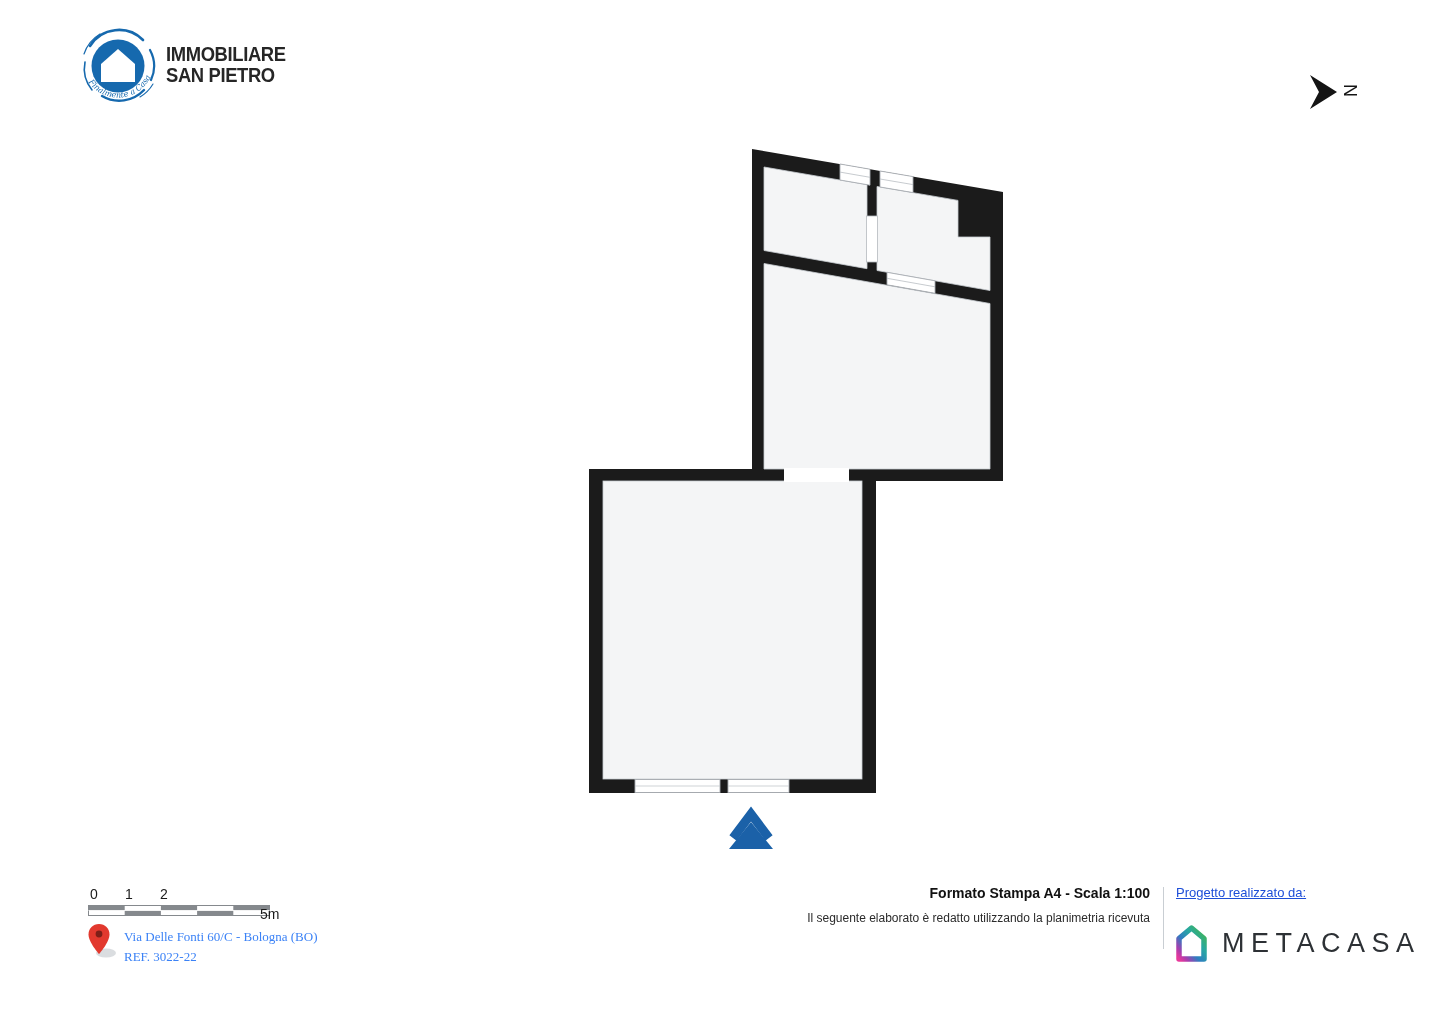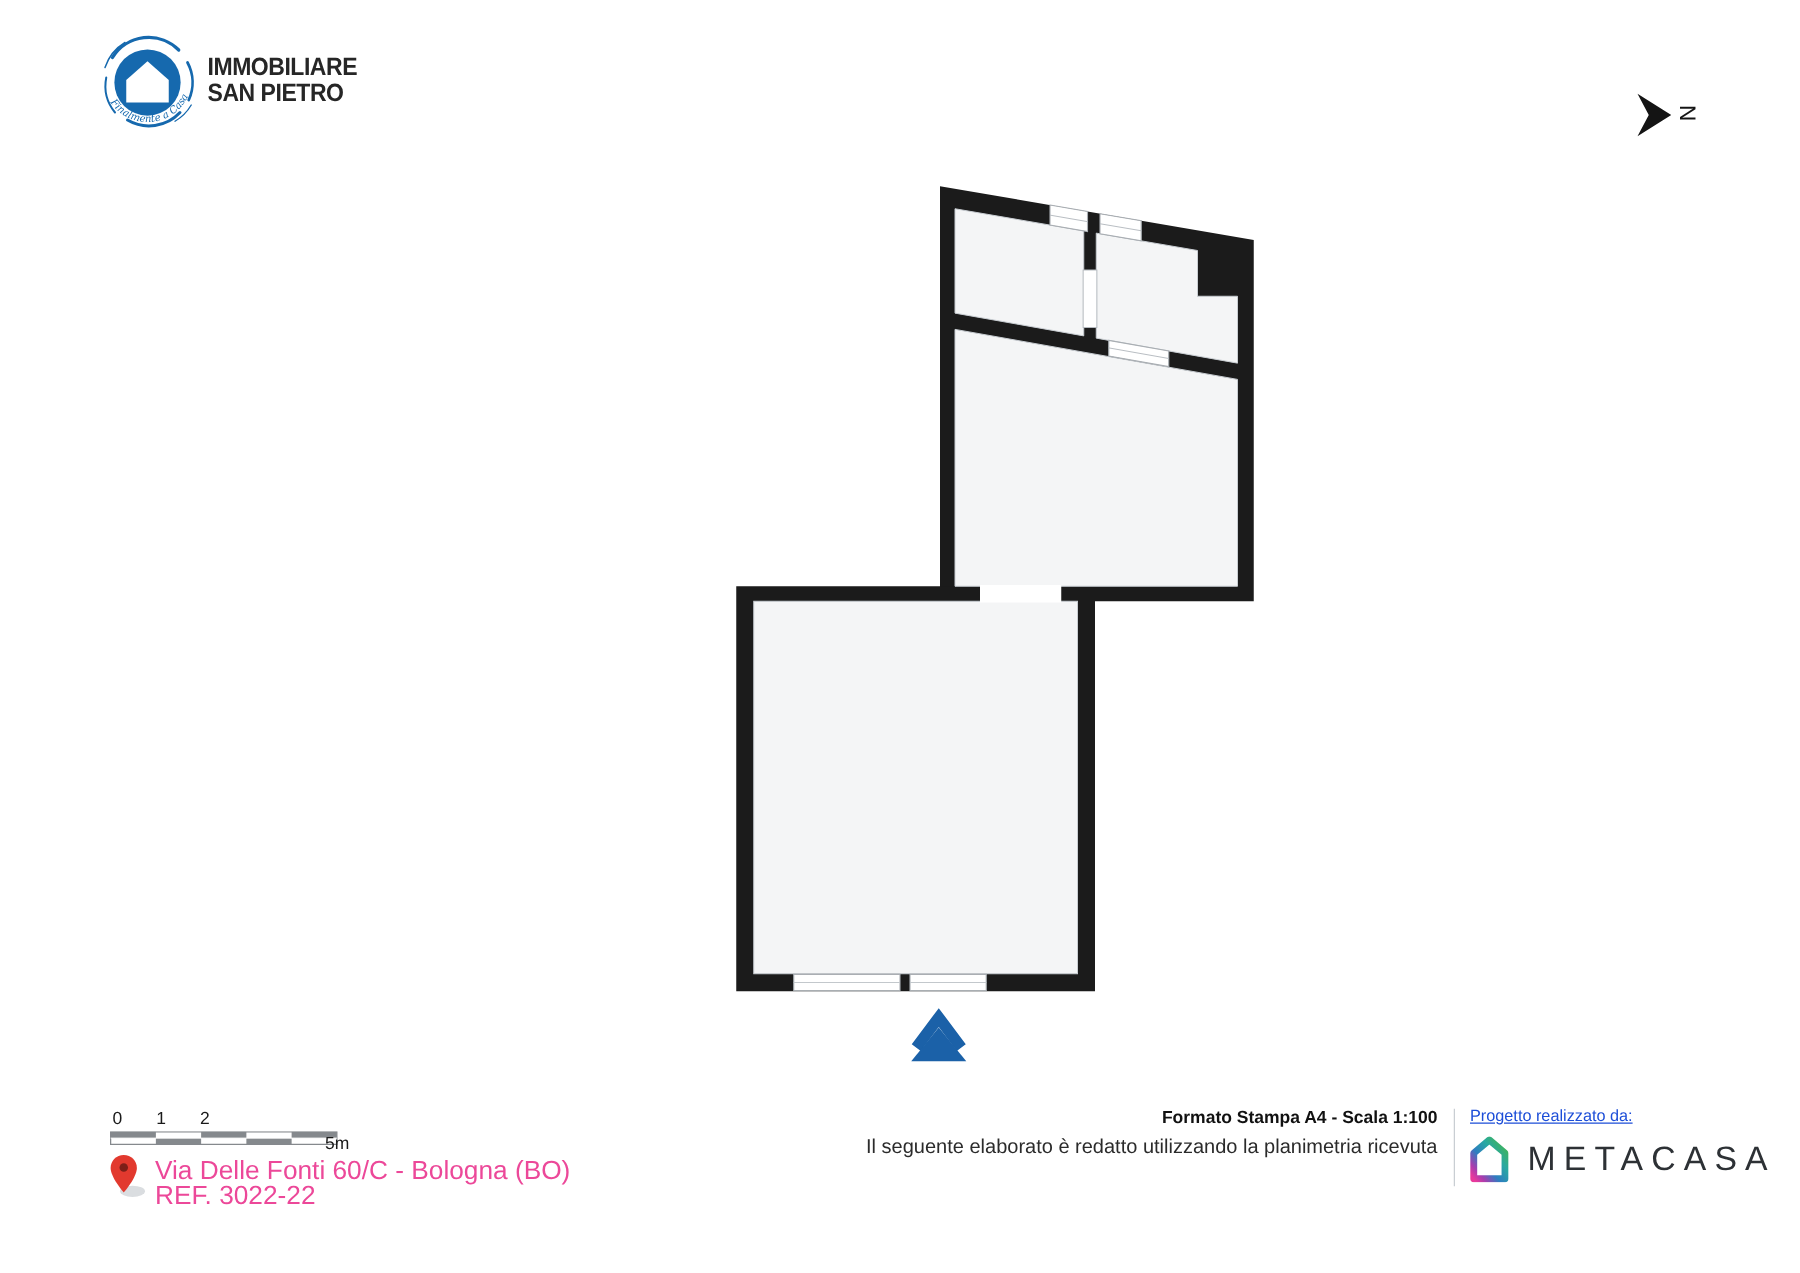--- a/index.html
+++ b/index.html
@@ -20,31 +20,31 @@
 
   
   .scalebar{position:absolute;left:88px;top:886px;width:210px;}
   .scalebar-labels{position:relative;height:16px;font-size:14px;color:#1a1a1a;}
   .scalebar-labels span{position:absolute;top:0;}
   .sl-0{left:2px;} .sl-1{left:37px;} .sl-2{left:72px;} .sl-5{left:172px;margin-top:20px;}
   .scalebar-bar{margin-top:3px;}
 
   .address{position:absolute;left:88px;top:924px;display:flex;align-items:flex-start;}
   .pin{width:30px;height:36px;margin-right:6px;}
-  .address-text{font-size:21px;line-height:19.5px;color:#ec4899;padding-top:3px;}
+  .address-text{font-size:13px;line-height:19.5px;color:#3b82f6;padding-top:3px;font-family:Liberation Serif, serif;}
 
   .print-info{position:absolute;right:290px;top:885px;width:720px;text-align:right;}
   .print-title{font-size:14px;font-weight:bold;color:#111111;margin-bottom:10px;}
-  .print-disclaimer{font-size:16px;line-height:14.6px;color:#2b2b2b;}
+  .print-disclaimer{font-size:12px;line-height:14.6px;color:#2b2b2b;}
 
   .footer-divider{position:absolute;left:1163px;top:887px;width:1px;height:62px;background:#c9ced3;}
 
   .credit{position:absolute;left:1176px;top:885px;}
   .credit-label{font-size:13px;color:#1d4ed8;text-decoration:underline;}
-  .credit-logo{margin-top:9px;display:flex;align-items:center;}
+  .credit-logo{margin-top:25px;display:flex;align-items:center;}
   .credit-icon{width:31px;height:37px;}
   .credit-brand{margin-left:15px;font-size:27px;letter-spacing:6.5px;color:#2d3135;font-weight:400;}
 </style>
 </head>
 <body>
 
 <div class="page">
 
   <div class="brand">
     <svg class="brand-mark" viewBox="0 0 78 90" xmlns="http://www.w3.org/2000/svg">

